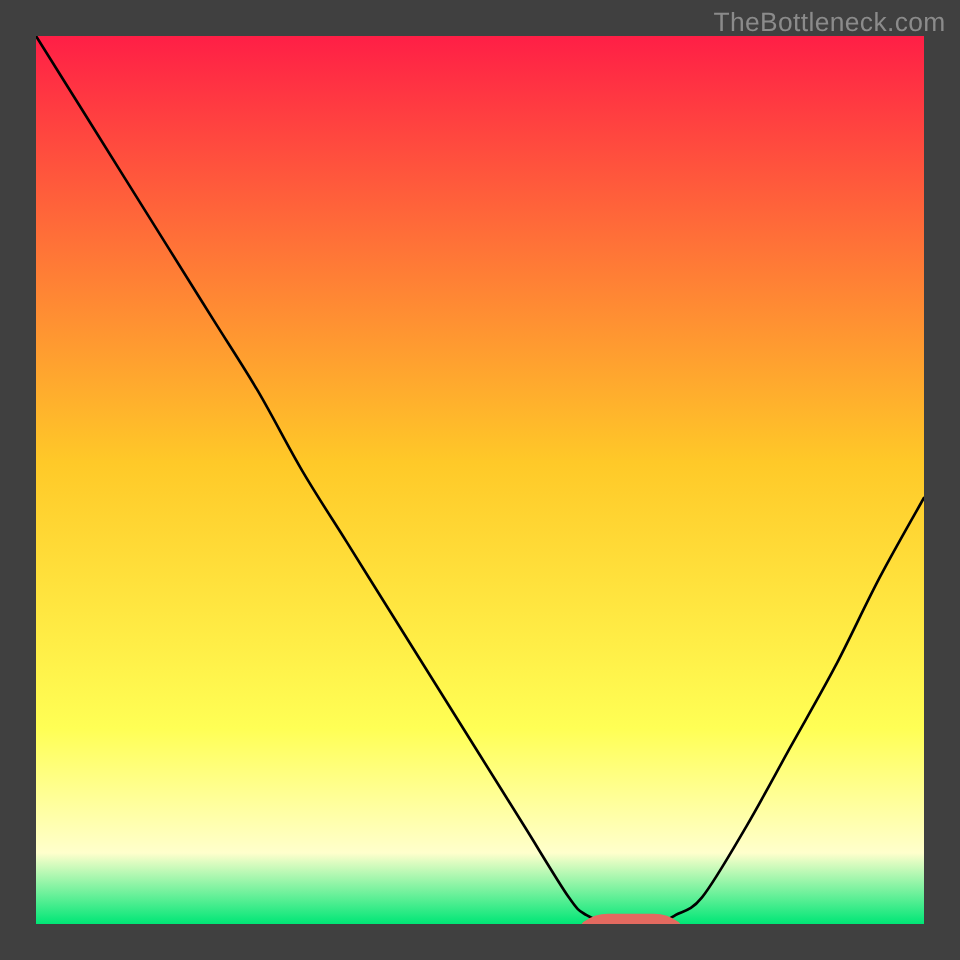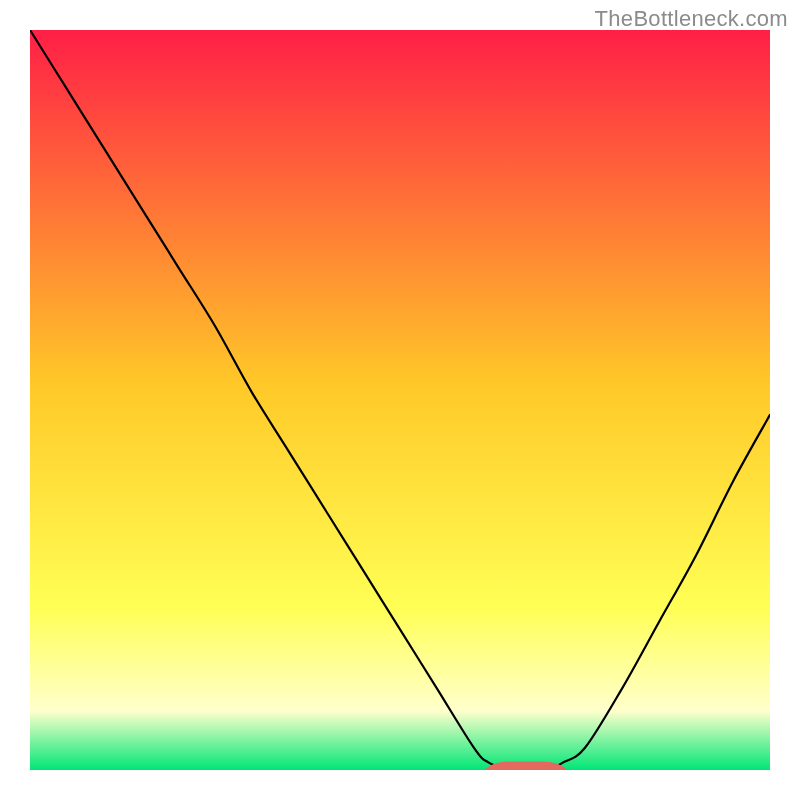--- a/index.html
+++ b/index.html
@@ -7,21 +7,21 @@
     padding: 0;
     width: 800px;
     height: 800px;
     background: #000;
     overflow: hidden;
   }
   .canvas {
     position: relative;
     width: 800px;
     height: 800px;
-    background: #ffffff;
+    background: #404040;
   }
   .watermark {
     position: absolute;
     top: 6px;
     right: 12px;
     font-family: Arial, Helvetica, sans-serif;
     font-size: 22px;
     color: #8b8b8b;
     letter-spacing: 0.3px;
     z-index: 3;

